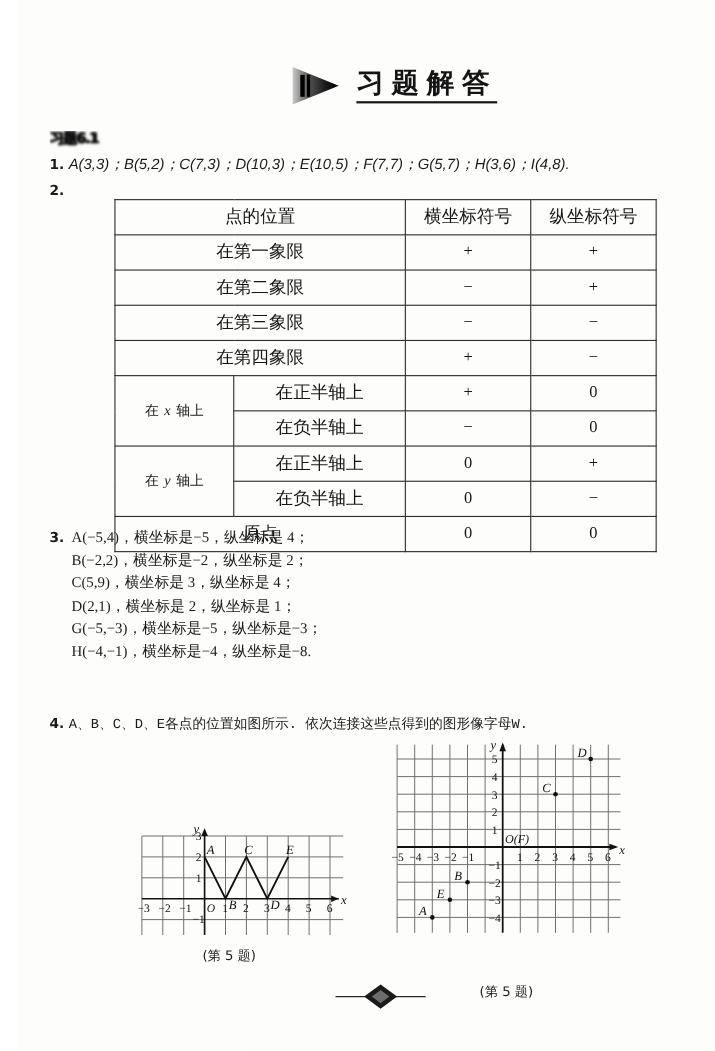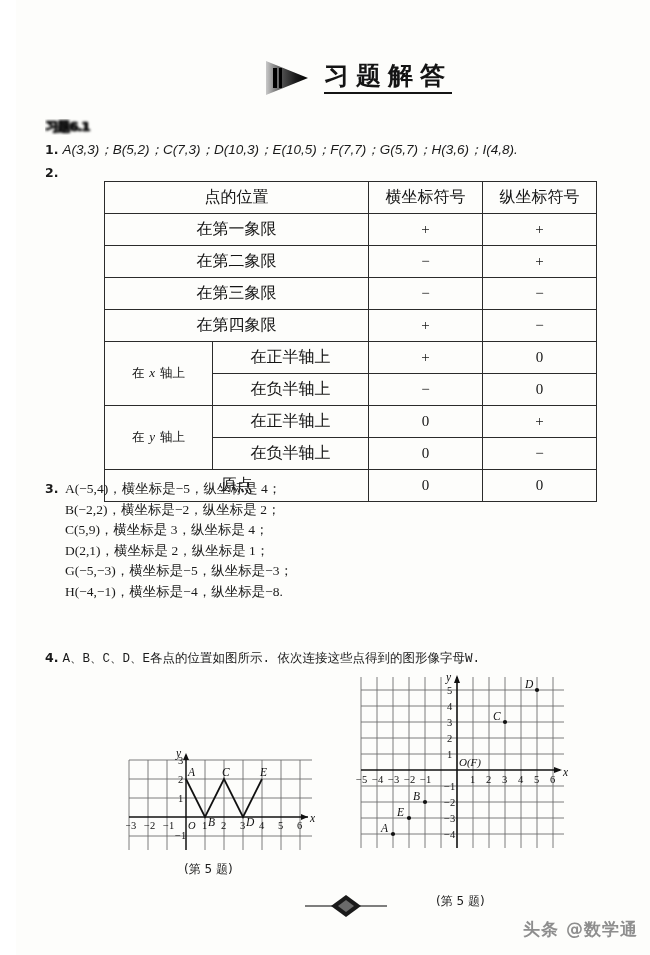--- a/index.html
+++ b/index.html
@@ -482,15 +482,14 @@
 
   <div class="ornament">
     <svg width="90" height="26" viewBox="0 0 90 26">
       <line x1="4" y1="13" x2="32" y2="13" stroke="#2a2a2a" stroke-width="1.2"></line>
       <line x1="58" y1="13" x2="86" y2="13" stroke="#2a2a2a" stroke-width="1.2"></line>
       <polygon points="45,2 60,13 45,24 30,13" fill="#1a1a1a"></polygon>
       <polygon points="45,7 53,13 45,19 37,13" fill="#6b6b6b"></polygon>
     </svg>
   </div>
 
-  <div class="watermark">头条 @数学通</div>
 
 </div>
 
 </body></html>

